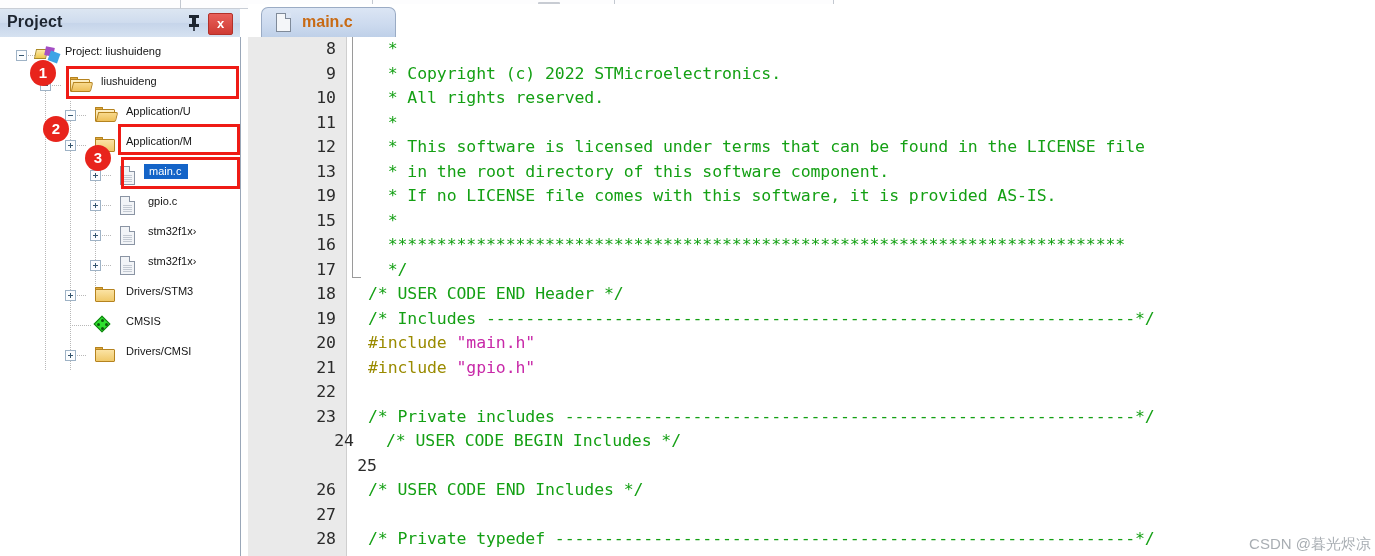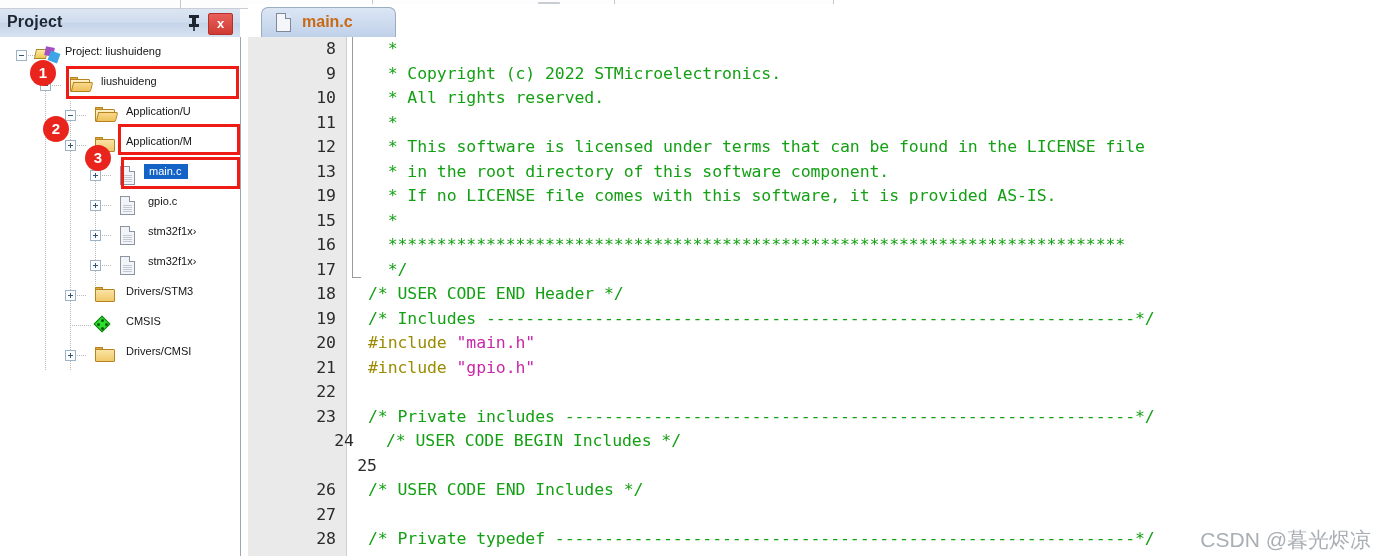--- a/index.html
+++ b/index.html
@@ -395,21 +395,21 @@
     font-size: 16.5px;
     letter-spacing: -0.1px;
   }
   .c-comment { color: #14a014; }
   .c-pre     { color: #9a8b00; }
   .c-str     { color: #c828a8; }
 
   #watermark {
     position: absolute;
     right: 4px; bottom: 2px;
-    font-size: 21px;
+    font-size: 15px;
     color: #9aa0a6;
     font-family: "Liberation Sans", sans-serif;
     z-index: 40;
     opacity: .85;
   }
 </style>
 </head>
 <body>
 
 <div id="top-strip">

